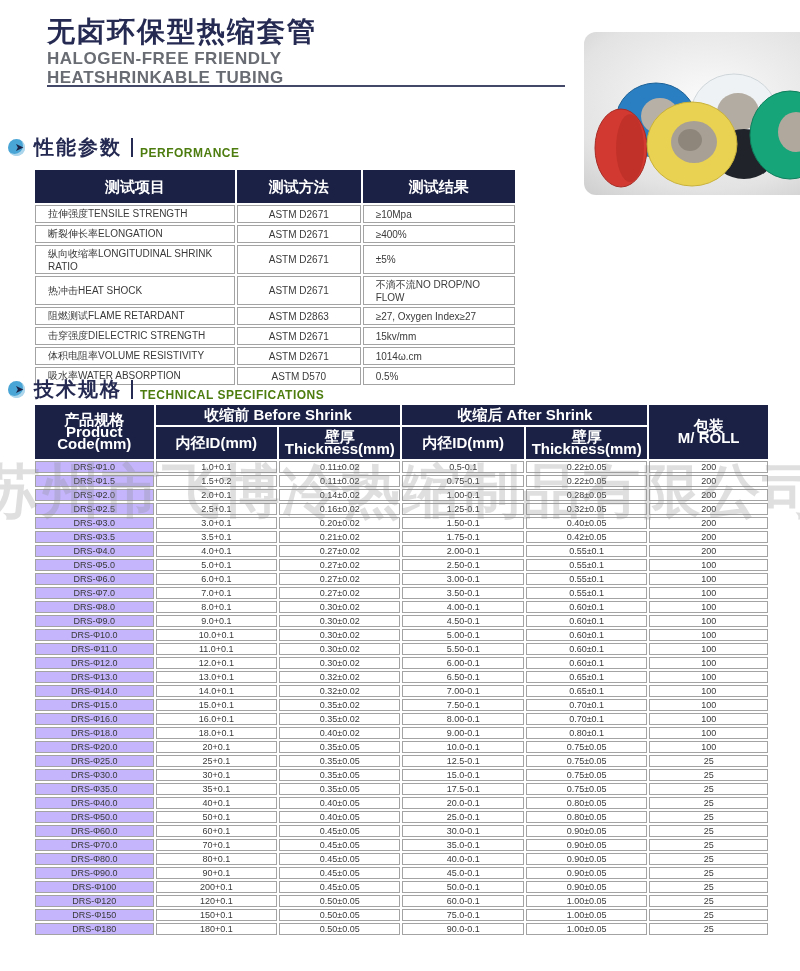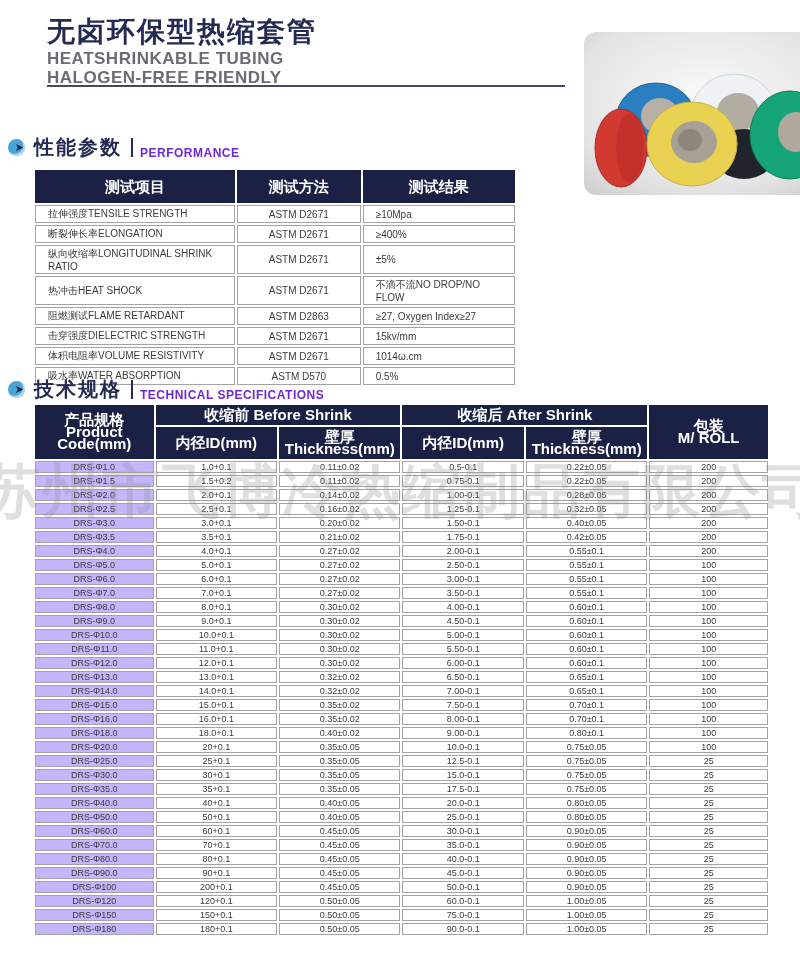--- a/index.html
+++ b/index.html
@@ -36,21 +36,21 @@
     width:17px; height:17px; border-radius:50%;
     background:#49a5d5; position:relative; margin-right:9px; flex:0 0 auto;
     box-shadow: inset -2px -2px 0 rgba(255,255,255,.55);
   }
   .section-head .bullet .arrow {
     position:absolute; right:1px; top:2.5px; font-size:11px; line-height:11px;
     color:#1b2145; font-weight:bold;
   }
   .section-head .zh { font-size:20px; font-weight:bold; color:#252a52; letter-spacing:2px; }
   .section-head .sep { width:2px; height:19px; background:#252a52; margin:0 7px 0 9px; }
-  .section-head .en { font-size:12px; font-weight:bold; color:#6d28d9; letter-spacing:0.5px; align-self:flex-end; padding-bottom:1px; }
+  .section-head .en { font-size:12px; font-weight:bold; color:#4d7c0f; letter-spacing:0.5px; align-self:flex-end; padding-bottom:1px; }
 
   #perf-head { top:134px; }
   #spec-head { top:376px; }
 
   
   table { border-collapse:separate; border-spacing:2px; table-layout:fixed; }
   th { background:#1b2145; color:#fff; font-weight:bold; text-align:center; vertical-align:middle; }
   td { background:#fff; border:1px solid #a3a3a3; color:#3a3a3a; vertical-align:middle; }
 
   
@@ -73,22 +73,22 @@
   }
 </style>
 </head>
 <body>
 
 <div class="page">
 
   <div class="doc-header">
     <div class="title-zh">无卤环保型热缩套管</div>
     <div class="subtitle">
+      <div>HALOGEN-FREE FRIENDLY</div>
       <div>HEATSHRINKABLE TUBING</div>
-      <div>HALOGEN-FREE FRIENDLY</div>
     </div>
     <div class="header-rule"></div>
 
     <div class="product-photo">
       <svg width="248" height="163" viewBox="0 0 248 163">
         <defs>
           <radialGradient id="photobg" cx="50%" cy="42%" r="78%">
             <stop offset="0%" stop-color="#fbfbfb"></stop>
             <stop offset="70%" stop-color="#e3e3e3"></stop>
             <stop offset="100%" stop-color="#cccccc"></stop>

